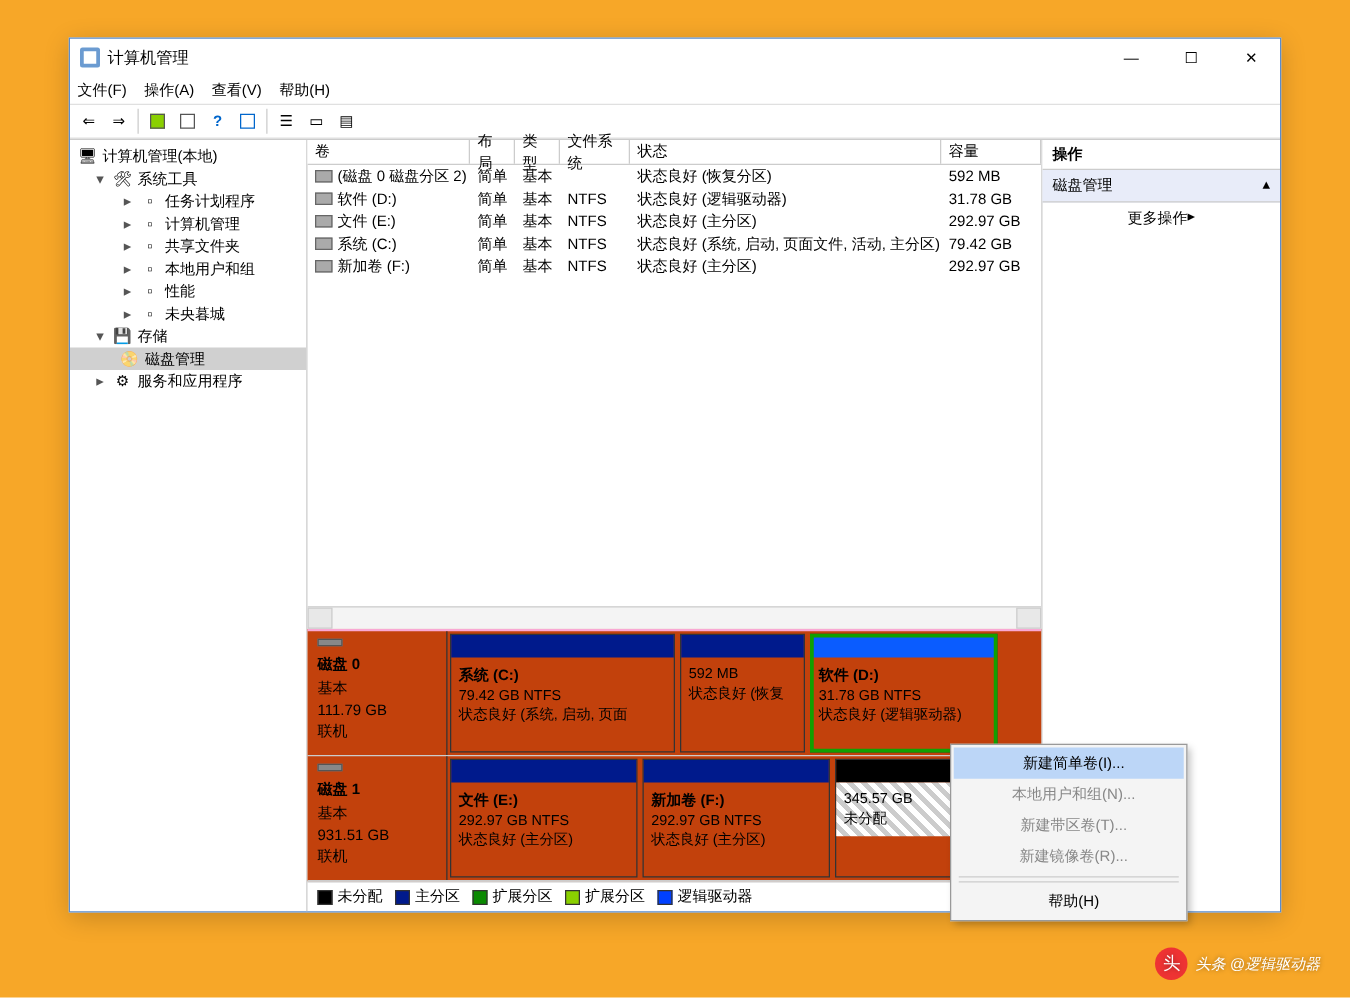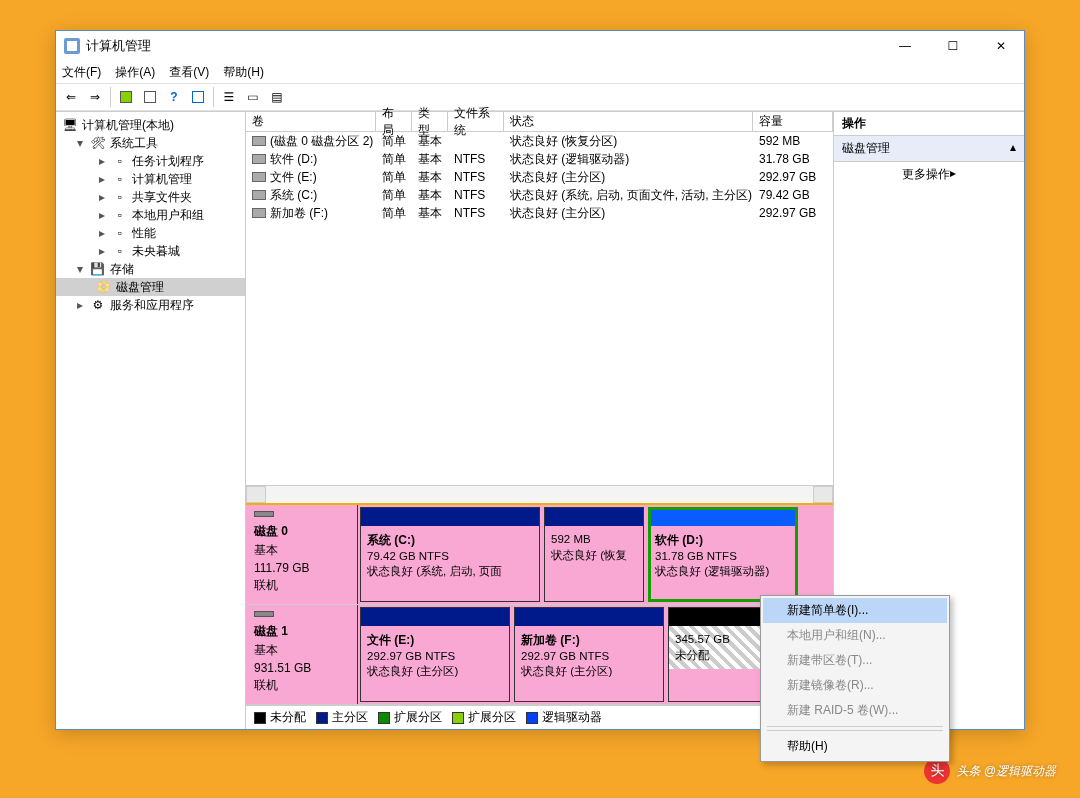--- a/index.html
+++ b/index.html
@@ -29,41 +29,41 @@
   .volheader { background: #fff; border-bottom: 1px solid #ccc; height: 20px; align-items: center; }
   .volheader > div { border-right: 1px solid #ccc; padding: 0 6px; height:100%; display:flex; align-items:center; }
   .volrow { height: 18px; align-items: center; }
   .volrow > div { padding: 0 6px; white-space: nowrap; overflow: hidden; }
   .c-vol{width:130px;} .c-lay{width:36px;} .c-typ{width:36px;} .c-fs{width:56px;} .c-st{flex:1;} .c-cap{width:80px;}
   .vollist { flex:1; overflow:auto; min-height:0; }
   .vi { display:inline-block; width:14px; height:10px; background:#aaa; border:1px solid #666; margin-right:4px; vertical-align:middle; }
   .hscroll { height: 18px; border-top: 1px solid #ccc; background: #f4f4f4; position:relative; }
   .hscroll::before,.hscroll::after{content:"";position:absolute;top:0;bottom:0;width:18px;background:#e8e8e8;border:1px solid #ccc;}
   .hscroll::before{left:0;}.hscroll::after{right:0;}
-  .disks { border-top: 2px solid #eab308; background:#f9a8d4; }
+  .disks { border-top: 2px solid #f9a8d4; background:#c2410c; }
   .diskrow { display: flex; border-bottom: 1px solid #ccc; min-height: 100px; }
   .diskinfo { width: 112px; border-right: 1px solid #333; padding: 6px 8px; display:flex; flex-direction:column; gap:2px; }
   .diskinfo .di { display:inline-block; width:20px; height:6px; background:#888; border:1px solid #555; margin-bottom:4px; }
   .diskparts { flex:1; display:flex; }
   .part { border: 1px solid #333; margin: 2px; display:flex; flex-direction:column; position:relative; }
   .partbar { height:18px; background:#001a8c; }
   .partbar.sel { background:#0a5cff; }
   .partbody { padding: 6px; line-height:1.35; font-size:11.5px; }
   .part.selected { outline: 3px solid #11a000; outline-offset:-3px; }
   .unalloc .partbar { background:#000; }
   .unalloc .partbody { background: repeating-linear-gradient(45deg,#fff,#fff 4px,#ccc 4px,#ccc 8px); }
   .legend { height: 24px; border-top: 1px solid #ccc; display:flex; align-items:center; gap:10px; padding:0 8px; font-size:11.5px; }
   .lg { display:flex; align-items:center; gap:4px;}
   .lgbox{width:12px;height:12px;border:1px solid #333;}
   .actions { width: 190px; display:flex; flex-direction:column; }
   .actions .hd { background:#fff; border-bottom:1px solid #ccc; padding:3px 8px; font-weight:bold; }
   .actions .section { background:#e8ecf9; padding:4px 8px; display:flex; justify-content:space-between; border-bottom:1px solid #ccc;}
   .actions .item { padding:4px 20px; display:flex; justify-content:center; }
   .ctxmenu { position:absolute; left:760px; top:595px; width:190px; background:#f4f4f4; border:1px solid #999; box-shadow:3px 3px 6px rgba(0,0,0,.25); padding:2px; z-index:50; }
-  .ctxmenu .mi { padding:4px 16px 4px 24px; color:#000; position:relative; }
+  .ctxmenu .mi { padding:4px 16px 4px 24px; color:#000; position:relative;text-align:center; }
   .ctxmenu .mi.hl { background:#bcd6f7; }
   .ctxmenu .mi.dis { color:#888; }
   .ctxmenu hr { border:none; border-top:1px solid #ccc; margin:3px 4px; }
   .watermark { position:absolute; right:24px; bottom:14px; color:#fff; font-size:22px; font-style:italic; text-shadow:0 0 4px rgba(0,0,0,.4); }
   .watermark .h{display:inline-flex;width:26px;height:26px;background:#e33;border-radius:50%;align-items:center;justify-content:center;margin-right:6px;font-style:normal;font-size:14px;}
 </style>
 </head>
 <body>
 
 <div class="window">
@@ -304,21 +304,20 @@
       </div>
     </div>
   </div>
 </div>
 
 <div class="ctxmenu" id="ctxmenu">
     <div class="mi hl">新建简单卷(I)...</div>
     <div class="mi dis">本地用户和组(N)...</div>
     <div class="mi dis">新建带区卷(T)...</div>
     <div class="mi dis">新建镜像卷(R)...</div>
-    <div class="mi dis">新建 RAID-5 卷(W)...</div>
     <hr>
     <hr>
     <div class="mi">帮助(H)</div>
   </div>
 
 <div class="watermark">
   <span class="h">头</span><span>头条 @逻辑驱动器</span>
 </div>
 
 </body></html>

